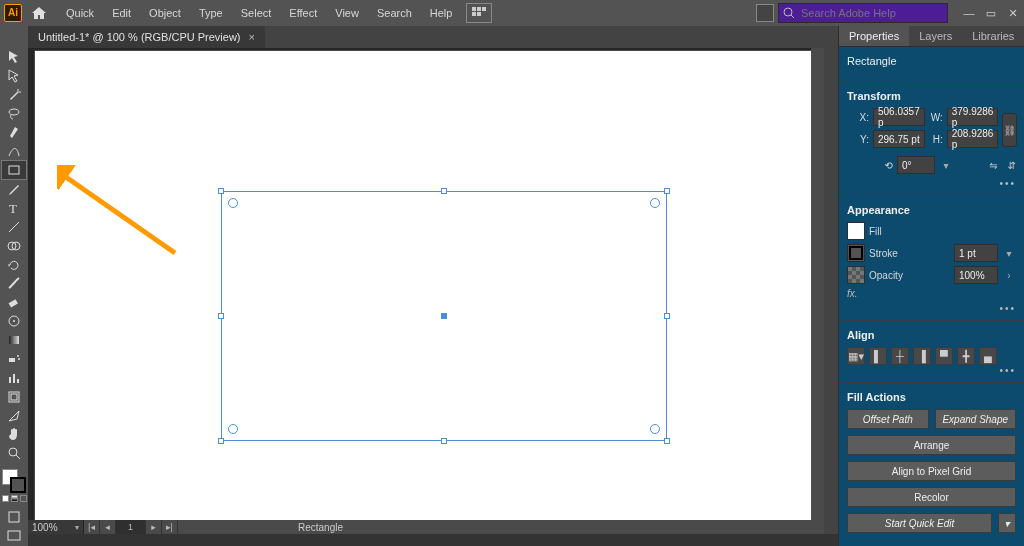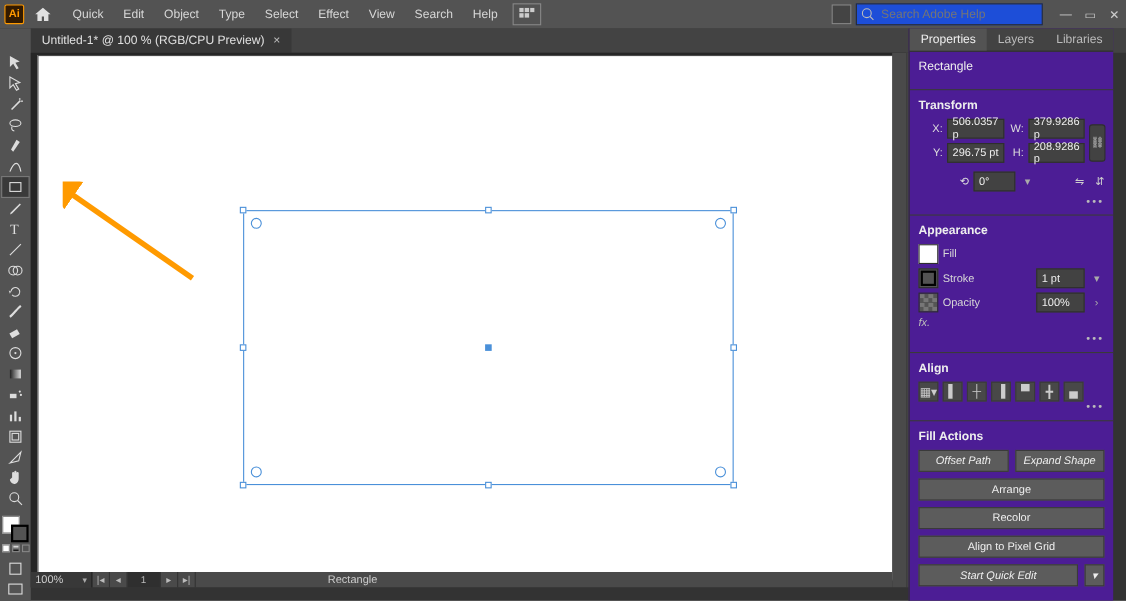--- a/index.html
+++ b/index.html
@@ -8,21 +8,21 @@
 
 .menubar{position:absolute;left:0;top:0;width:100%;height:26px;background:#535353;display:flex;align-items:center;}
 .menubar .app-logo{width:26px;height:26px;display:flex;align-items:center;justify-content:center;}
 .menubar .app-logo .ai-badge{width:18px;height:18px;background:#321a00;border:1px solid #ff9a00;color:#ff9a00;font:bold 10px/16px Arial;text-align:center;border-radius:2px;}
 .menubar .home-ico{width:26px;height:26px;display:flex;align-items:center;justify-content:center;color:#e6e6e6;}
 .menubar .menus{display:flex;gap:2px;margin-left:6px;}
 .menubar .menus span{padding:4px 8px;cursor:default;}
 .menubar .ws-switch{margin-left:6px;width:26px;height:20px;border:1px solid #888;display:flex;align-items:center;justify-content:center;color:#ccc;}
 .menubar .right{margin-left:auto;display:flex;align-items:center;gap:4px;padding-right:4px;}
 .menubar .doc-ico{width:18px;height:18px;border:1px solid #888;background:#444;}
-.menubar .search{display:flex;align-items:center;background:#1d4ed8;border:1px solid #2b2b2b;height:20px;width:170px;}
+.menubar .search{display:flex;align-items:center;background:#4c1d95;border:1px solid #2b2b2b;height:20px;width:170px;}
 .menubar .search svg{margin:0 4px;}
 .menubar .search input{flex:1;background:transparent;border:none;color:#bbb;font-size:11px;outline:none;}
 .menubar .win-ctrl{display:flex;gap:8px;margin-left:10px;color:#ccc;}
 .menubar .win-ctrl span{width:14px;text-align:center;}
 
 
 .tabstrip{position:absolute;left:28px;top:26px;right:0;height:22px;background:#434343;display:flex;align-items:center;}
 .tabstrip .tab{background:#383838;height:22px;display:flex;align-items:center;padding:0 10px;color:#e0e0e0;font-size:11px;}
 .tabstrip .tab .close{margin-left:8px;color:#bbb;}
 
@@ -51,21 +51,21 @@
 .scroll-h .zoom:after{content:"▾";position:absolute;right:4px;font-size:8px;color:#aaa;}
 .scroll-h .nav{display:flex;align-items:center;gap:0;}
 .scroll-h .nav span{width:16px;height:14px;display:flex;align-items:center;justify-content:center;font-size:9px;color:#bbb;border-right:1px solid #333;}
 .scroll-h .nav .pg{width:30px;background:#2f2f2f;}
 .scroll-h .tool-label{margin-left:120px;font-size:10px;color:#ccc;}
 
 
 .dock{position:absolute;left:824px;top:48px;width:14px;height:486px;background:#434343;}
 
 
-.panel{position:absolute;right:12px;top:26px;width:186px;height:520px;background:#4c1d95;border-left:1px solid #2e2e2e;display:flex;flex-direction:column;}
+.panel{position:absolute;right:0;top:26px;width:186px;height:520px;background:#0c4a6e;border-left:1px solid #2e2e2e;display:flex;flex-direction:column;}
 .panel .tabs{display:flex;background:#434343;border-bottom:1px solid #2e2e2e;}
 .panel .tabs span{padding:4px 10px;font-size:11px;color:#bbb;}
 .panel .tabs span.act{background:#535353;color:#eee;}
 .panel .body{flex:1;overflow:hidden;padding:0 8px;}
 .panel .obj-type{padding:8px 0;color:#eee;}
 .panel h6{margin:8px 0 6px 0;font-size:11px;font-weight:bold;color:#eee;}
 .panel .sep{height:1px;background:#3a3a3a;margin:6px -8px;}
 .panel .row{display:flex;align-items:center;gap:4px;margin-bottom:4px;font-size:10px;}
 .panel .field{flex:1;height:18px;background:#424242;border:1px solid #2e2e2e;color:#eee;padding:0 4px;display:flex;align-items:center;font-size:10px;}
 .panel .tiny-label{width:14px;text-align:right;color:#ddd;}
@@ -431,20 +431,20 @@
         <span class="opts">•••</span>
       </div>
     <div class="sep"></div>
 
     <h6>Fill Actions</h6>
     <div class="btn-row">
       <div class="btn">Offset Path</div>
       <div class="btn">Expand Shape</div>
     </div>
     <div class="btn" style="margin-bottom:6px">Arrange</div>
+    <div class="btn" style="margin-bottom:6px">Align to Pixel Grid</div>
     <div class="btn" style="margin-bottom:6px">Recolor</div>
-    <div class="btn" style="margin-bottom:6px">Align to Pixel Grid</div>
     <div class="btn-row">
       <div class="btn" style="flex:1">Start Quick Edit</div>
       <div class="btn" style="width:18px;flex:0 0 18px">▾</div>
     </div>
   </div>
 </div>
 
 </body></html>

